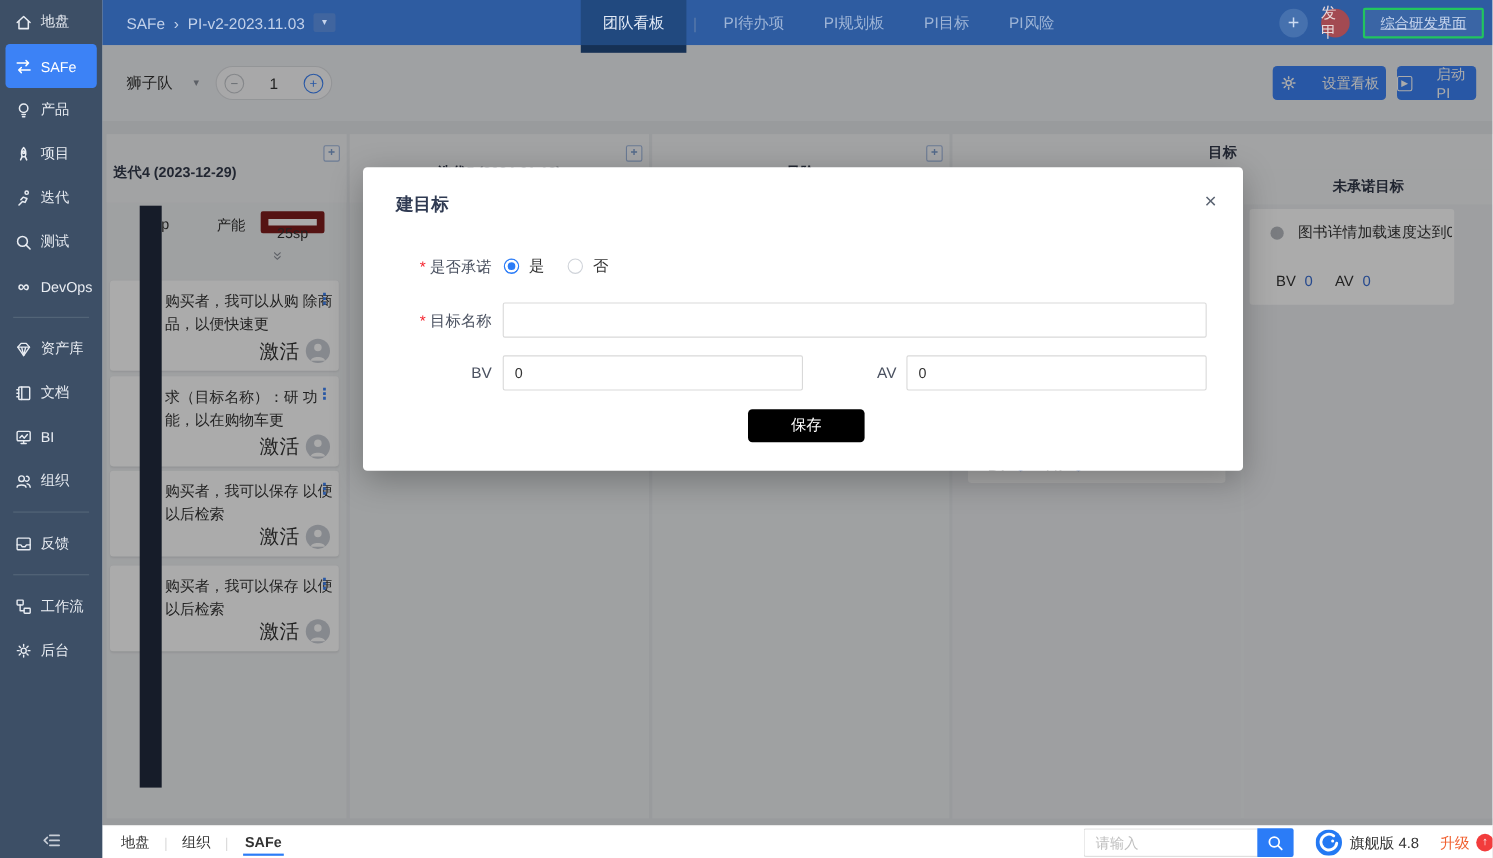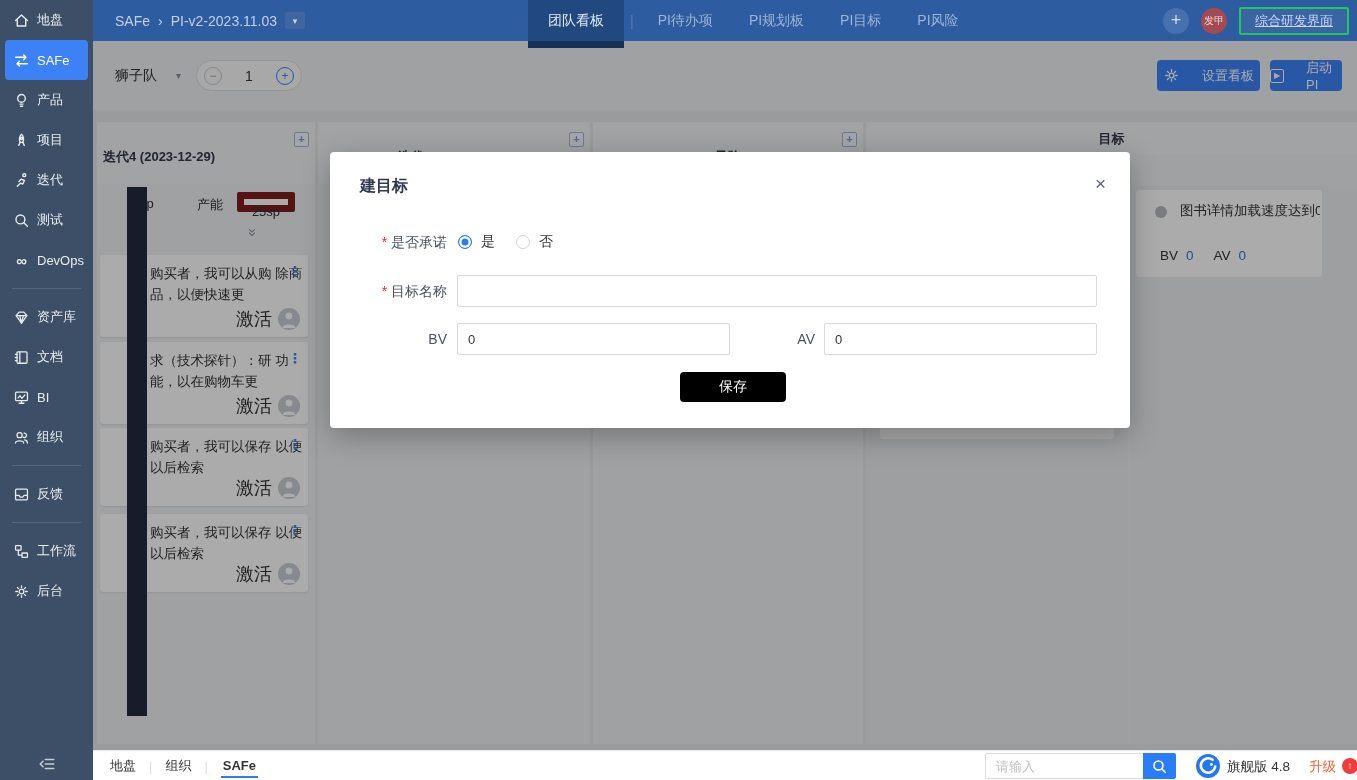--- a/index.html
+++ b/index.html
@@ -10,21 +10,21 @@
   
   .navbar { position:absolute; left:93px; top:0; width:1264px; height:41px; background:#2e5ca1; z-index:8; }
   .crumb { position:absolute; left:22px; top:0; height:41px; display:flex; align-items:center; gap:8px; color:#c2d1ea; font-size:14px; }
   .crumb-caret { width:20px; height:17px; background:#40659f; border-radius:2px; color:#c6d4ec; font-size:9px; display:flex; align-items:center; justify-content:center; }
   .tabs { position:absolute; left:435px; top:0; height:41px; display:flex; align-items:center; color:#9db4d6; font-size:14px; }
   .tab { padding:0 18px; height:54px; display:flex; align-items:center; cursor:pointer; }
   .tab.active { background:#21497f; color:#e3ebf7; padding:0 20px; }
   .tab-sep { color:#5c7cab; margin:0 6px; font-size:14px; }
   .nav-right { position:absolute; right:8px; top:0; height:41px; display:flex; align-items:center; gap:12px; }
   .plus-circle { width:26px; height:26px; border-radius:50%; background:#4671ae; color:#cddcf2; font-size:18px; display:flex; align-items:center; justify-content:center; }
-  .avatar-chip { width:26px; height:26px; border-radius:50%; background:#a34a52; color:#e9d9da; font-size:10px; display:flex; align-items:center; justify-content:center; }
+  .avatar-chip { width:26px; height:26px; border-radius:50%; background:#a34a52; color:#e9d9da; font-size:14px; display:flex; align-items:center; justify-content:center; }
   .workspace-btn { height:28px; padding:0 14px; background:#3a65a5; border:2px solid #22c55e; border-radius:2px; color:#c8d6ee; font-size:13px; display:flex; align-items:center;text-decoration:underline; }
 
   
   .toolbar { position:absolute; left:93px; top:41px; width:1264px; height:69px; background:#eef0f3; z-index:2; }
   .team-sel { position:absolute; left:22px; top:0; height:69px; display:flex; align-items:center; gap:19px; font-size:14px; color:#333; }
   .caret-g { color:#8a8f98; font-size:10px; }
   .stepper { position:absolute; left:103px; top:19px; width:106px; height:31px; border:1px solid #dcdee2; background:#fbfbfc; border-radius:16px; display:flex; align-items:center; justify-content:space-between; padding:0 7px; }
   .step-btn { width:18px; height:18px; border-radius:50%; border:1px solid #c6c9ce; color:#9aa0a8; font-size:12px; line-height:16px; text-align:center; }
   .step-btn.plus { border-color:#3c82f6; color:#3c82f6; }
   .step-val { font-size:14px; color:#333; }
@@ -169,21 +169,21 @@
           <span>激活</span>
           <span class="card-avatar">
             <svg viewBox="0 0 22 22" width="22" height="22">
                 <circle cx="11" cy="8" r="3.4" fill="#fff"></circle>
                 <path d="M4.5 20c0-4.6 13-4.6 13 0z" fill="#fff"></path>
               </svg>
           </span>
         </div>
       </div>
       <div class="card" style="top:220px; height:82px;">
-        <div class="card-text">求（技术探针）：研 功能，以在购物车更</div>
+        <div class="card-text">求（目标名称）：研 功能，以在购物车更</div>
         <span class="kebab">⋮</span>
         <div class="card-foot">
           <span>激活</span>
           <span class="card-avatar">
             <svg viewBox="0 0 22 22" width="22" height="22">
                 <circle cx="11" cy="8" r="3.4" fill="#fff"></circle>
                 <path d="M4.5 20c0-4.6 13-4.6 13 0z" fill="#fff"></path>
               </svg>
           </span>
         </div>
@@ -227,20 +227,21 @@
       <div class="col-head">
         <span class="col-title-center" style="top:26px;">风险</span>
         <span class="plus-sq">+</span>
       </div>
     </div>
 
     <div class="col" style="left:773px; width:491px;">
       <div class="col-head" style="height:32px;">
         <span class="col-title-center" style="top:8px;">目标</span>
       </div>
+      <div class="subcol-head" style="left:265px; width:226px;">未承诺目标</div>
       <div class="subcol-body" style="left:0; width:262px;">
         <div class="goal-card" style="left:14px; top:176px; width:234px; height:77px;">
           <div class="bvav" style="left:18px; top:54px;">
             <span>BV</span>
               <b>0</b>
             <span style="margin-left:12px;">AV</span>
               <b>0</b>
           </div>
         </div>
       </div>

